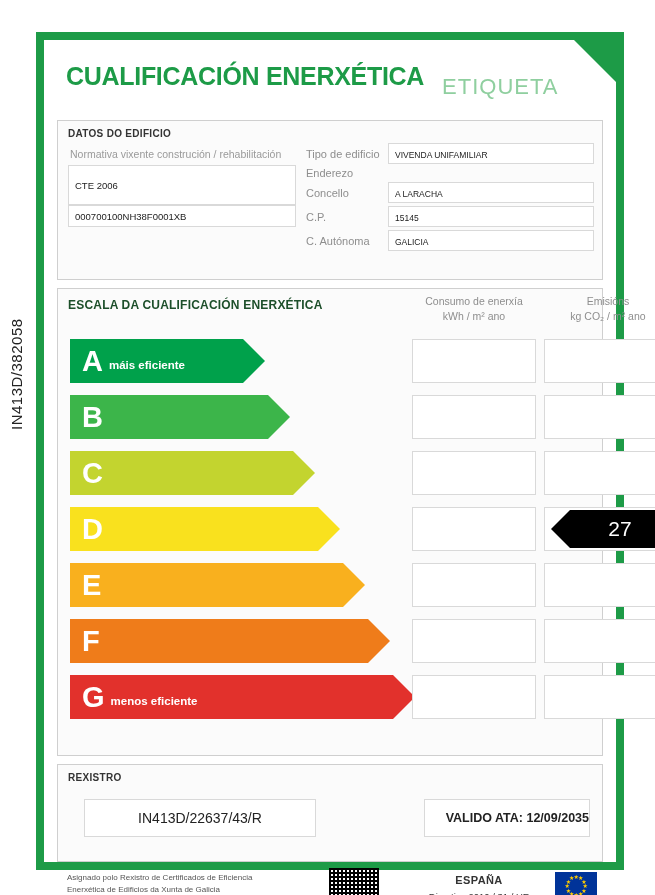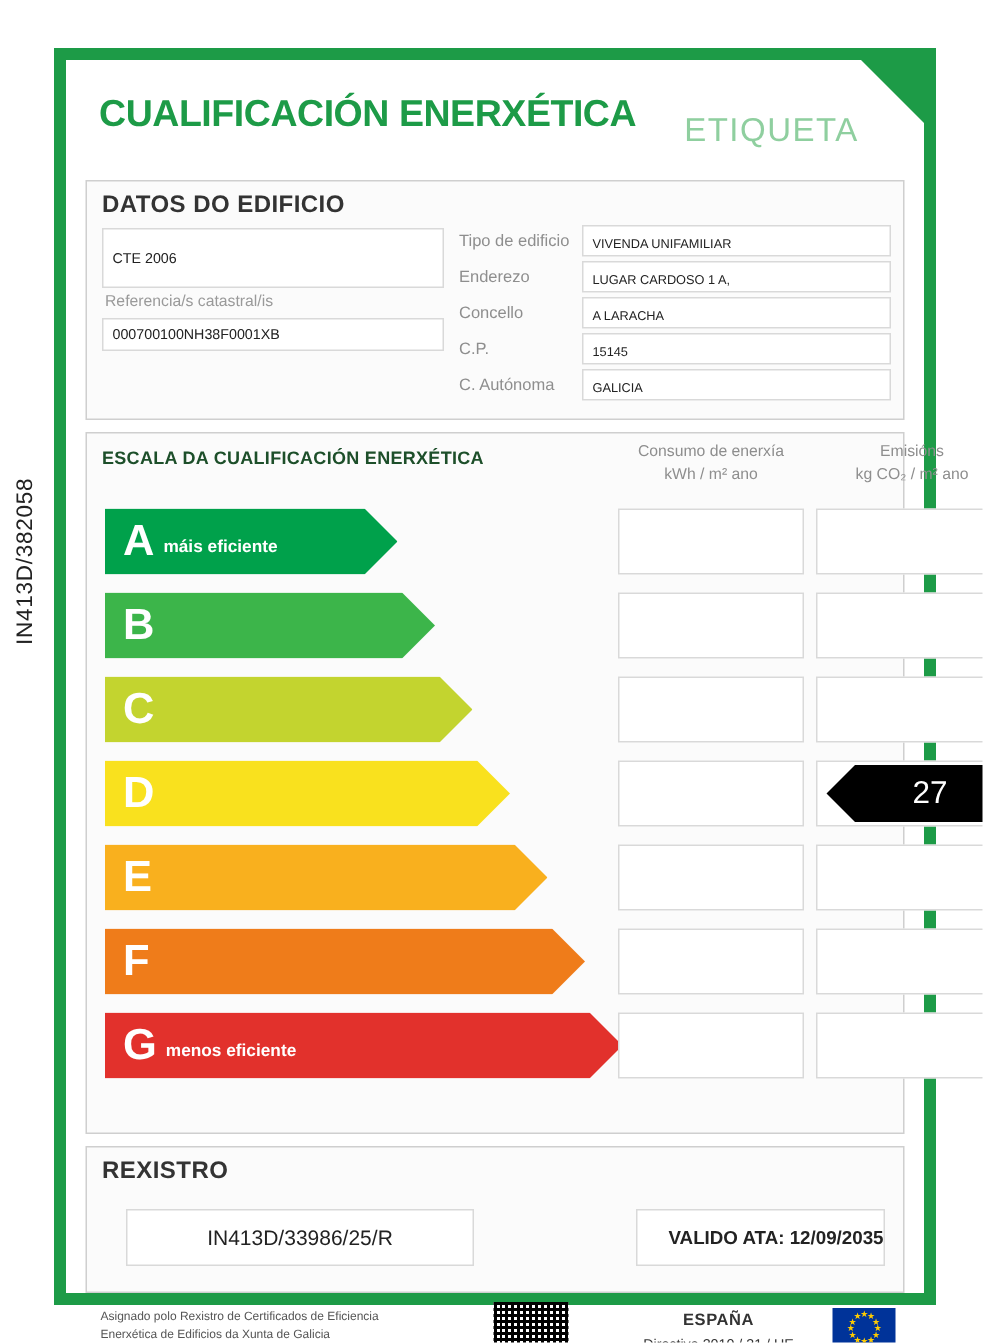--- a/index.html
+++ b/index.html
@@ -82,37 +82,37 @@
     color: #1d9b47;
     letter-spacing: -0.3px;
   }
   .t2 {
     font-size: 23px;
     font-weight: bold;
     color: #1d9b47;
     letter-spacing: -0.3px;
   }
   .etiqueta {
-    margin-left: 32px;
+    margin-left: 18px;
     margin-top: 22px;
     font-size: 22px;
     color: #8fcf9f;
     letter-spacing: 1px;
   }
   
   .section {
     position: absolute;
     left: 13px;
     right: 13px;
     border: 1px solid #cfcfcf;
     background: #fbfbfb;
     box-sizing: border-box;
   }
   .section-title {
-    font-size: 16px;
+    font-size: 10px;
     font-weight: bold;
     color: #333;
     letter-spacing: 0.3px;
     padding: 7px 0 0 10px;
   }
   
   #datos {
     top: 80px;
     height: 160px;
   }
@@ -395,32 +395,31 @@
             <div class="t1">CUALIFICACIÓN ENERXÉTICA</div>
           </div>
           <div class="etiqueta">ETIQUETA</div>
         </div>
       </div>
 
       <div class="section" id="datos">
         <div class="section-title">DATOS DO EDIFICIO</div>
         <div class="datos-body">
           <div class="left-col">
+            <div class="label-grey">Normativa vixente construción / rehabilitación</div>
             <div class="field tall">CTE 2006</div>
-            <div class="label-grey">Referencia/s catastral/is</div>
             <div class="field">000700100NH38F0001XB</div>
           </div>
           <div class="right-col">
             <div class="row">
               <div class="row-label">Tipo de edificio</div>
               <div class="row-field">VIVENDA UNIFAMILIAR</div>
             </div>
             <div class="row">
               <div class="row-label">Enderezo</div>
-              <div class="row-field">LUGAR CARDOSO 1 A,</div>
             </div>
             <div class="row">
               <div class="row-label">Concello</div>
               <div class="row-field">A LARACHA</div>
             </div>
             <div class="row">
               <div class="row-label">C.P.</div>
               <div class="row-field">15145</div>
             </div>
             <div class="row">
@@ -495,21 +494,21 @@
               </div>
               <div class="cell consumo"></div>
               <div class="cell emis"></div>
             </div>
           </div>
       </div>
 
       <div class="section" id="rexistro">
         <div class="section-title">REXISTRO</div>
         <div class="rex-body">
-          <div class="rex-code">IN413D/33986/25/R</div>
+          <div class="rex-code">IN413D/22637/43/R</div>
           <div class="rex-valid">VALIDO ATA: 12/09/2035</div>
         </div>
       </div>
 
       <div class="footer">
         <div class="foot-text">
           <div>Asignado polo Rexistro de Certificados de Eficiencia</div>
           <div>Enerxética de Edificios da Xunta de Galicia</div>
 
         </div>

